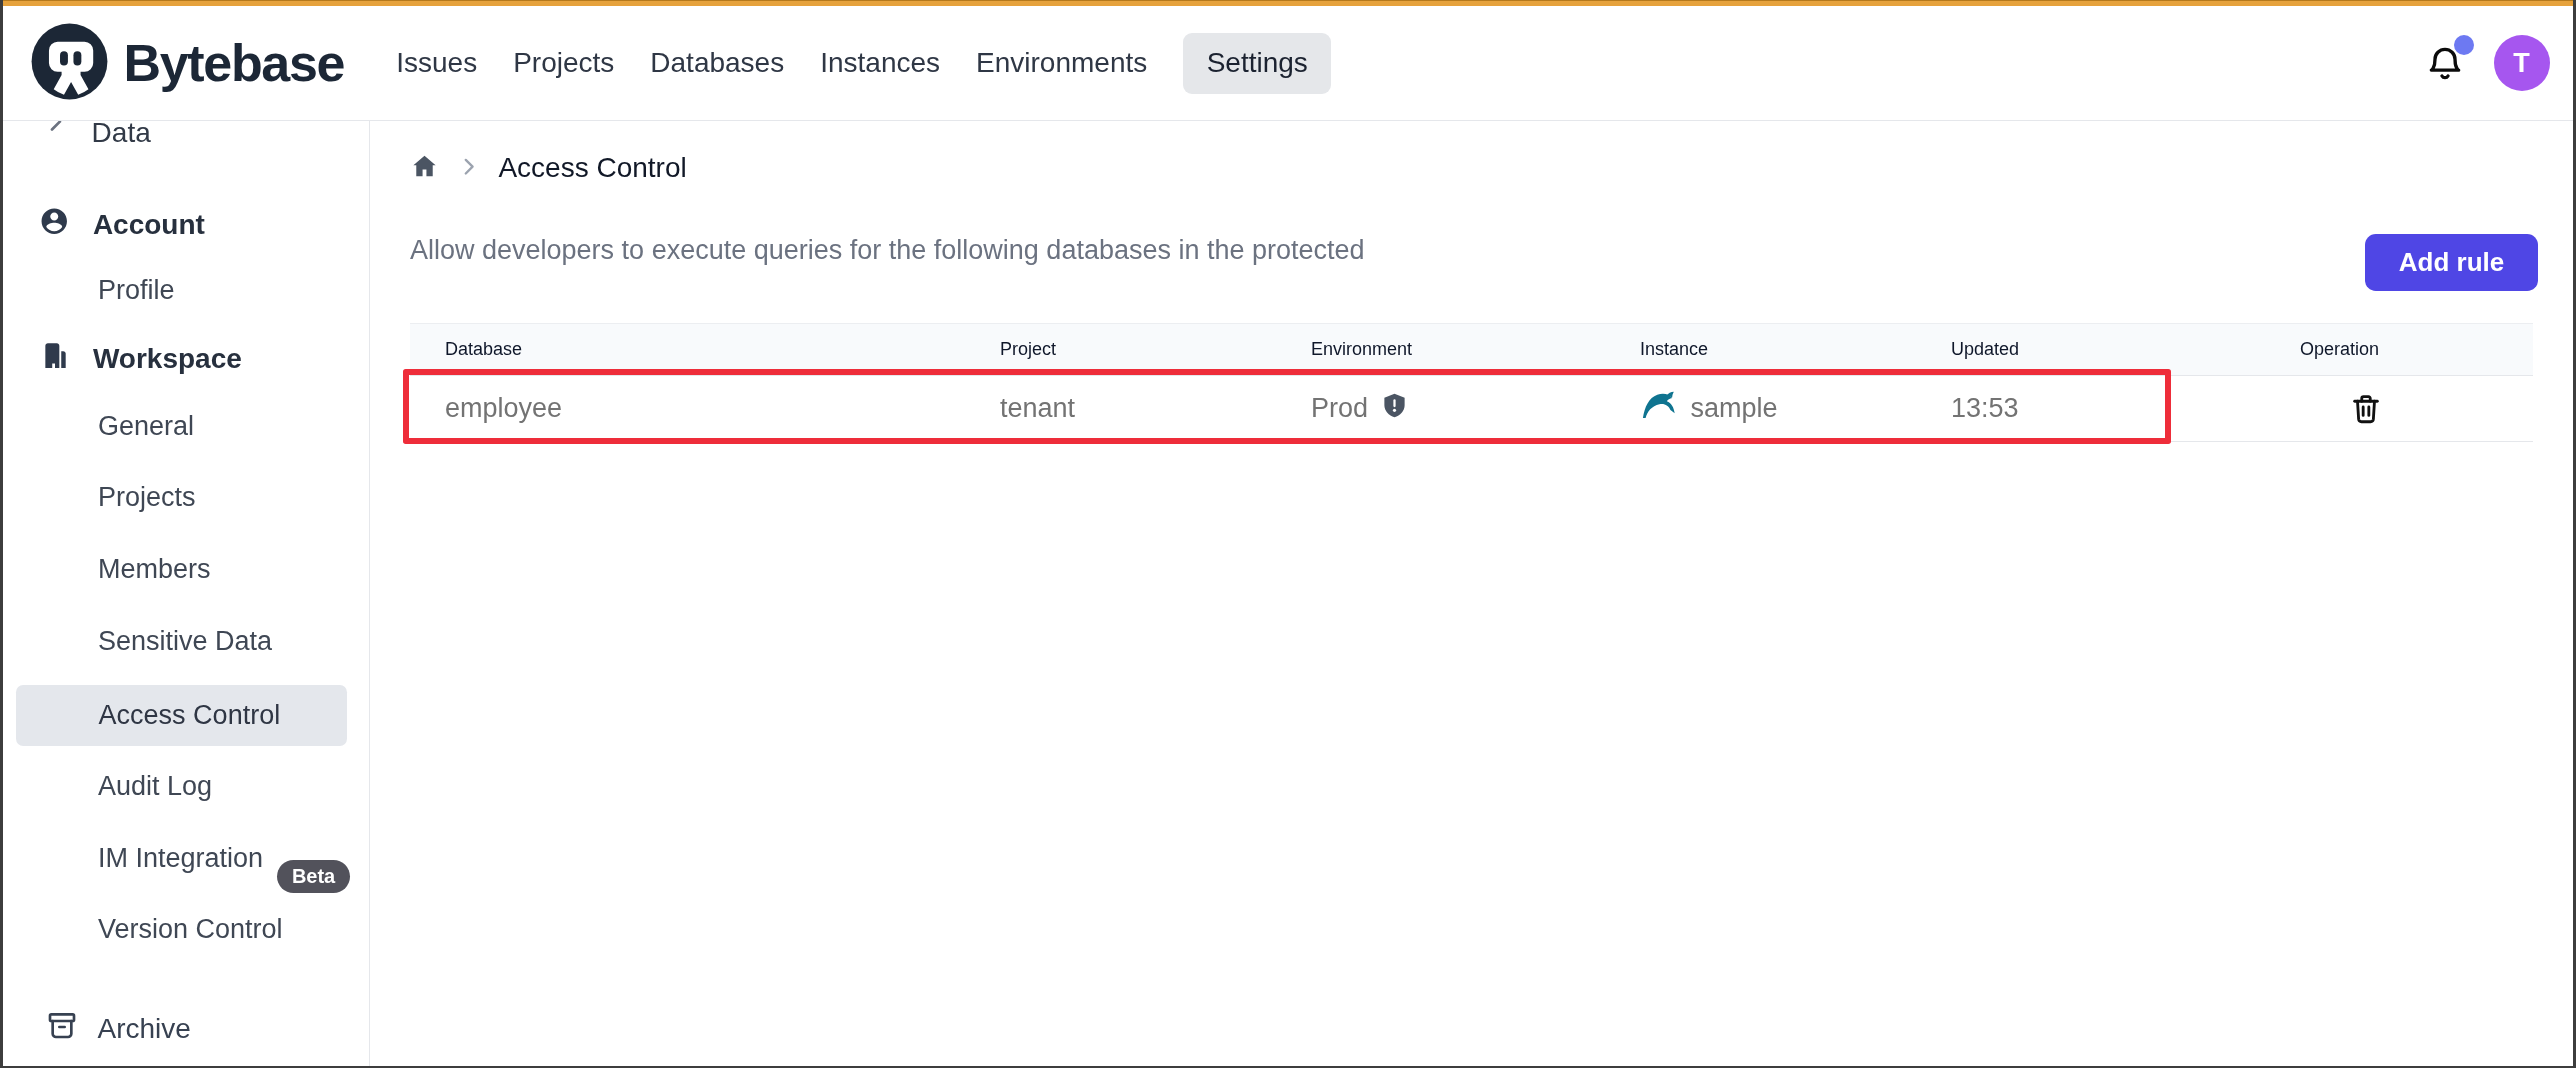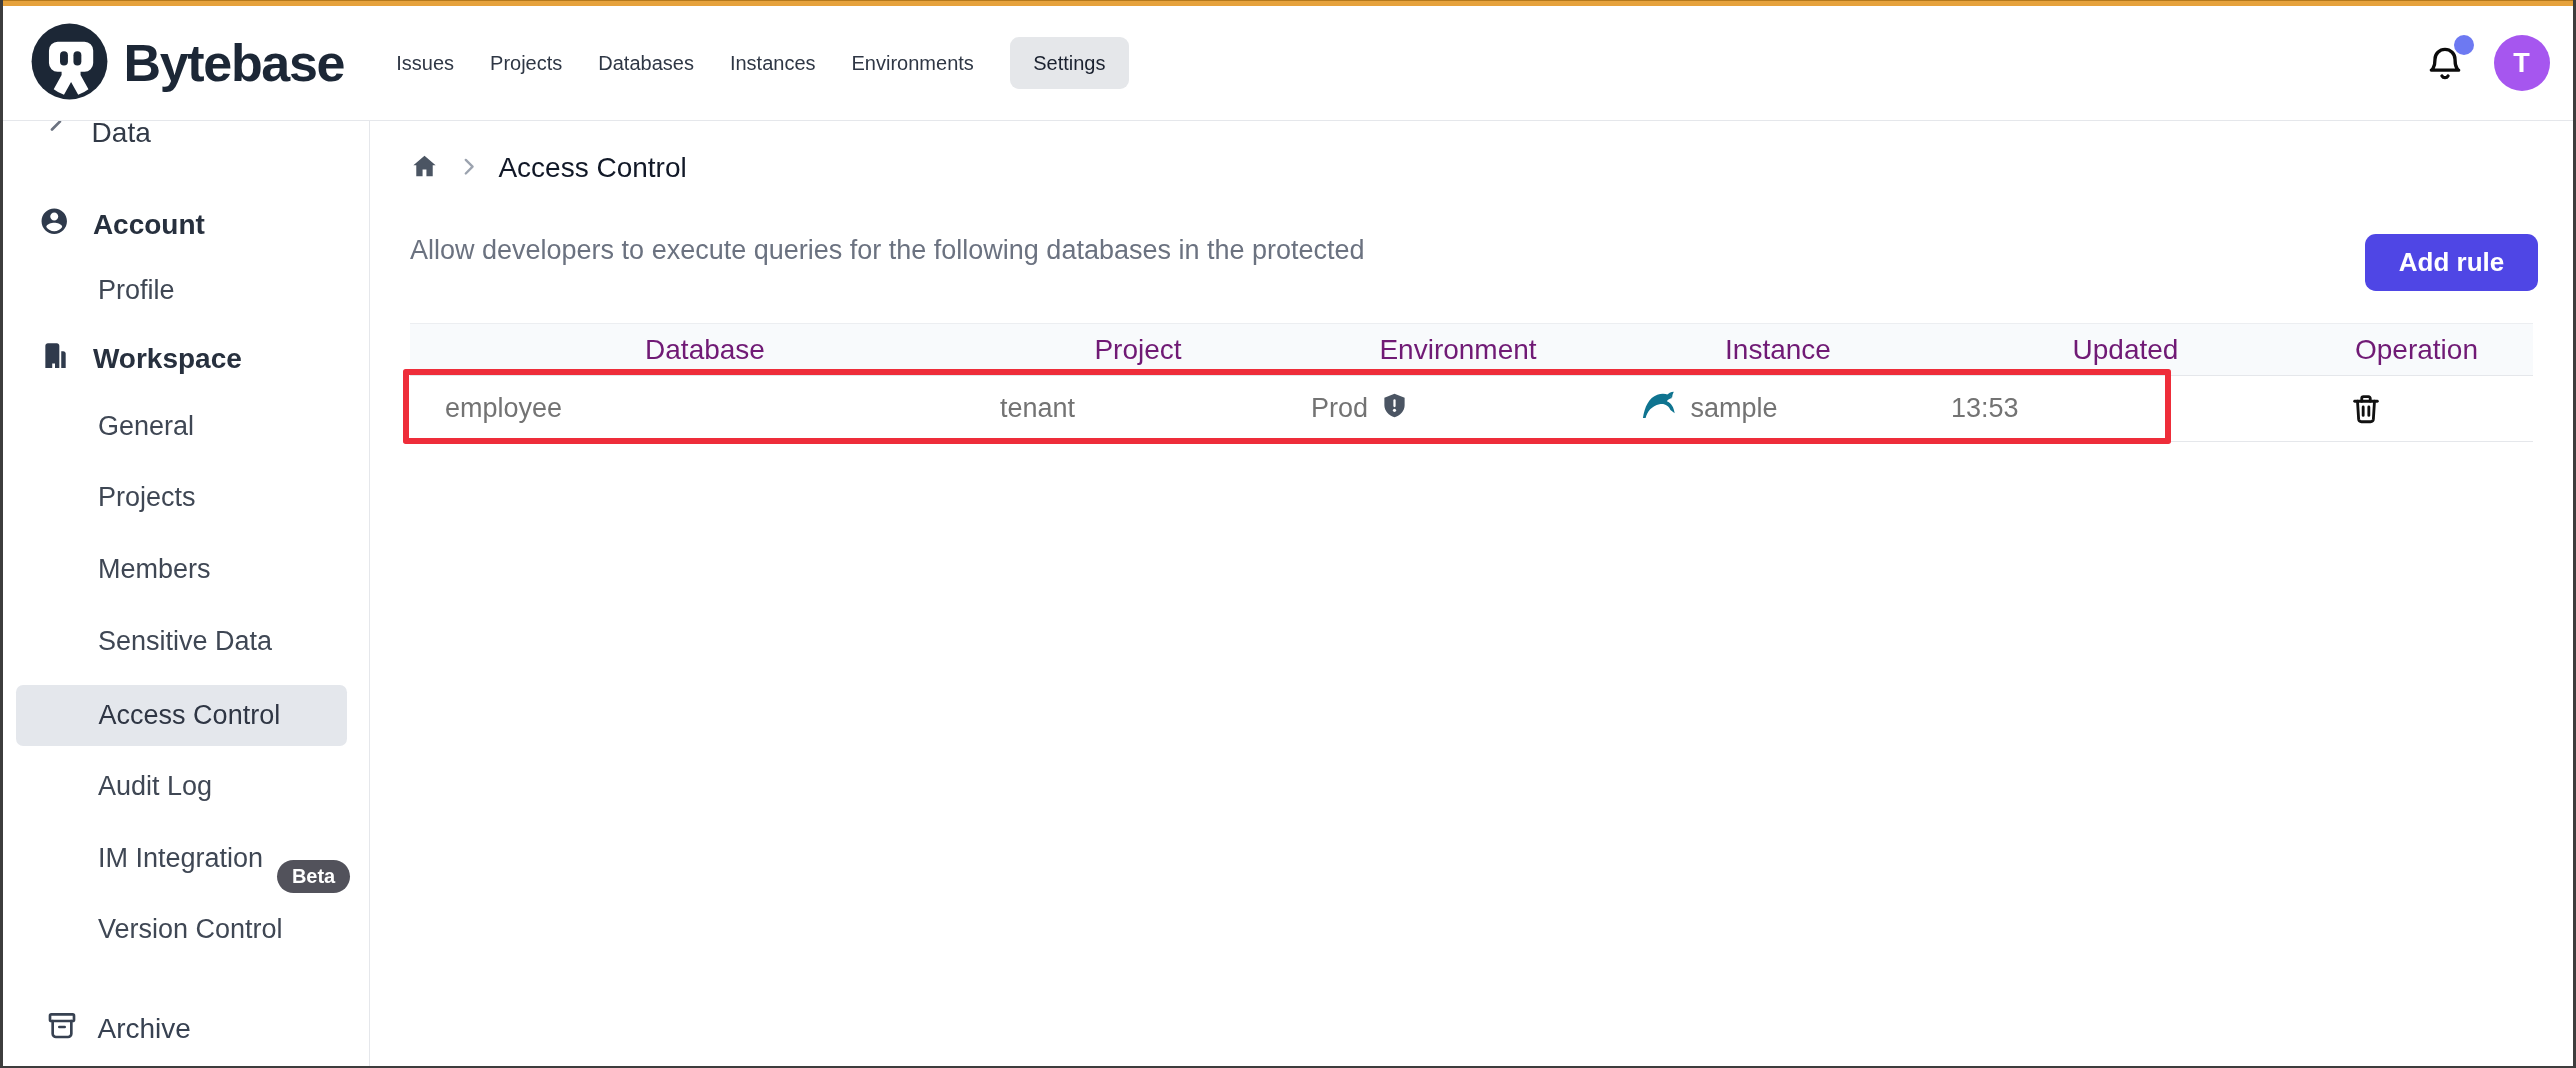--- a/index.html
+++ b/index.html
@@ -10,21 +10,21 @@
            border-left:3.6px solid #3d3d3d; border-right:3.6px solid #3d3d3d; border-bottom:3.6px solid #3d3d3d;
            background:#fff; display:flex; flex-direction:column; }
   .topstrip { height:6.3px; width:100%; background:#e6a23c; border-top:1.8px solid #b5791c; flex:none; }
 
   
   .navbar { height:115px; flex:none; display:flex; align-items:center;
             padding:0 23.4px 0 27px; border-bottom:0.9px solid #e5e7eb; background:#fff;justify-content:center; }
   .brand { display:flex; align-items:center; gap:14.4px; }
   .brand-name { font-size:52px; font-weight:800; color:#1c2736; letter-spacing:-1.3px; }
   .nav-links { display:flex; align-items:center; gap:36px; margin-left:52px; list-style:none; }
-  .nav-link { font-size:20px; color:#2f3745; cursor:pointer; white-space:nowrap; }
+  .nav-link { font-size:28px; color:#2f3745; cursor:pointer; white-space:nowrap; }
   .nav-link.active { background:#e5e7ea; border-radius:9px; padding:14.4px 23.4px; color:#1b2230; }
   .nav-right { margin-left:auto; display:flex; align-items:center; gap:29px; }
   .bell-wrap { position:relative; width:40px; height:43px; cursor:pointer; }
   .bell-dot { position:absolute; top:-7.2px; right:-9px; width:20px; height:20px; border-radius:50%;
               background:#6d79f2; }
   .avatar { width:56px; height:56px; border-radius:50%; background:#a656ef; color:#fff;
             display:flex; align-items:center; justify-content:center; font-size:27px; font-weight:700; cursor:pointer; }
 
   
   .page-body { flex:1; display:flex; min-height:0; }
@@ -53,21 +53,21 @@
   .head-row { margin-top:47px; display:flex; align-items:flex-start; justify-content:space-between; }
   .desc { font-size:27px; color:#6b7280; line-height:38px; }
   .btn-primary { margin-top:3.6px; background:#4f46e5; color:#fff; border:none; border-radius:10.8px;
                  width:173px; height:57px; font-size:26px; font-weight:600; cursor:pointer;
                  font-family:"Liberation Sans", sans-serif; }
 
   
   .table-wrap { position:relative; margin-top:32px; width:2123px; }
   .grid-row { display:grid; grid-template-columns:555px 311px 329px 311px 384px 1fr; align-items:center; }
   .thead { height:53px; background:#f8fafc; border-top:0.9px solid #eceef1; border-bottom:0.9px solid #e5e7eb; }
-  .th { font-size:28px; font-weight:500; color:#701a75; padding-left:35px;text-align:center; }
+  .th { font-size:18px; font-weight:500; color:#0f172a; padding-left:35px; }
   .th.op { padding-left:0; }
   .trow { height:66px; background:#fff; border-bottom:0.9px solid #e5e7eb; }
   .td { font-size:27px; color:#737373; padding-left:35px; display:flex; align-items:center; gap:12.6px; }
   .td.op { padding-left:49px; }
   .trash-btn { background:none; border:none; cursor:pointer; line-height:0; }
 
   .red-box { position:absolute; left:-7.2px; top:46px; width:1768px; height:75px;
              border:6.3px solid #ee2d3a; border-radius:2.7px; pointer-events:none; }
 </style>
 </head>

